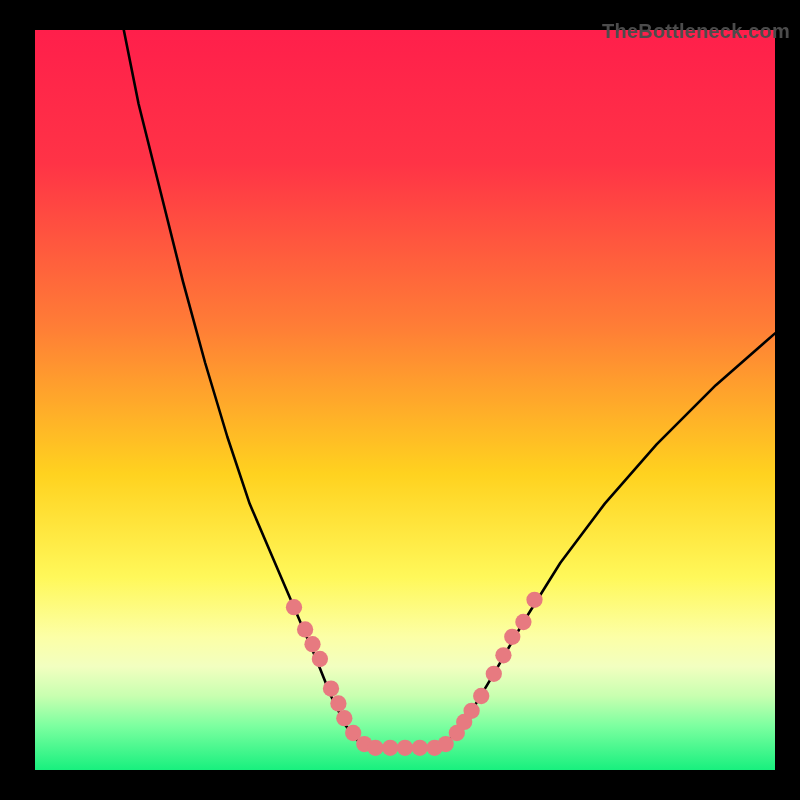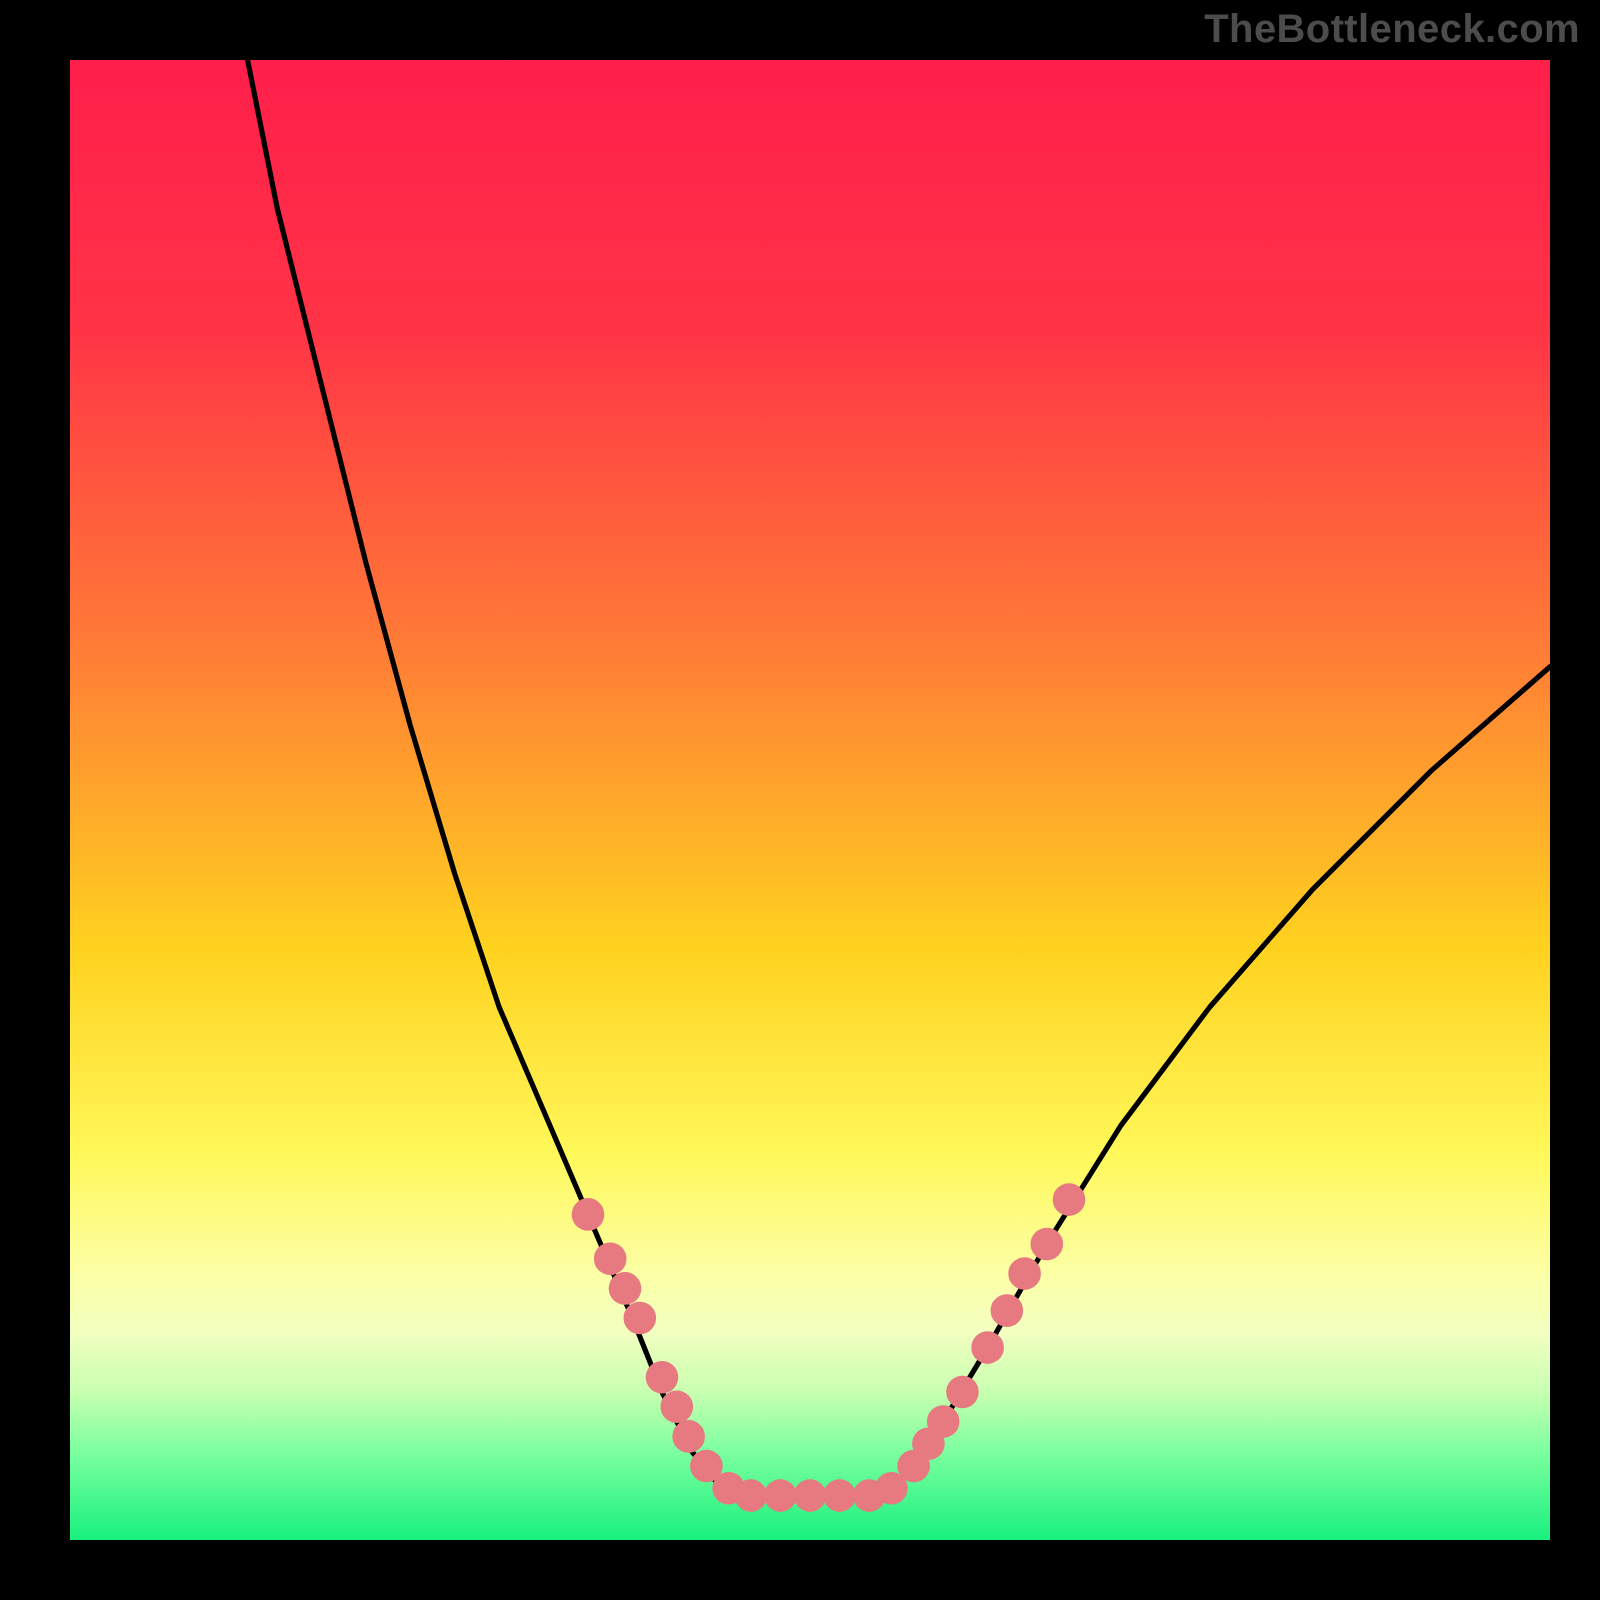--- a/index.html
+++ b/index.html
@@ -12,21 +12,21 @@
     overflow: hidden;
   }
   .frame {
     position: absolute;
     left: 0; top: 0;
     width: 800px; height: 800px;
     background: #000;
   }
   .watermark {
     position: absolute;
-    top: 4px;
+    top: 20px;
     right: 10px;
     font-size: 20px;
     font-weight: 600;
     color: #4c4c4c;
     letter-spacing: 0.2px;
     z-index: 10;
   }
   .plot {
     position: absolute;
     left: 35px;

